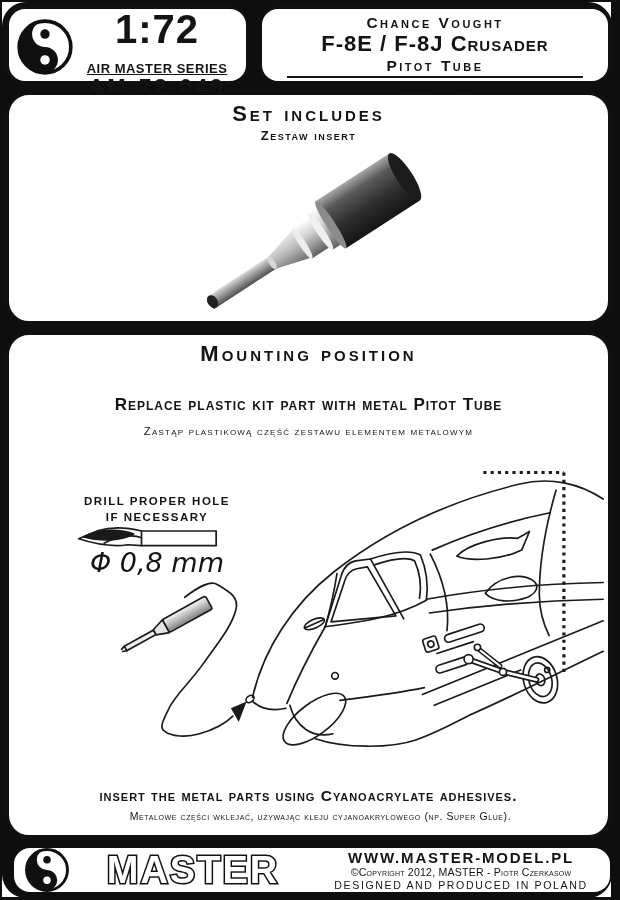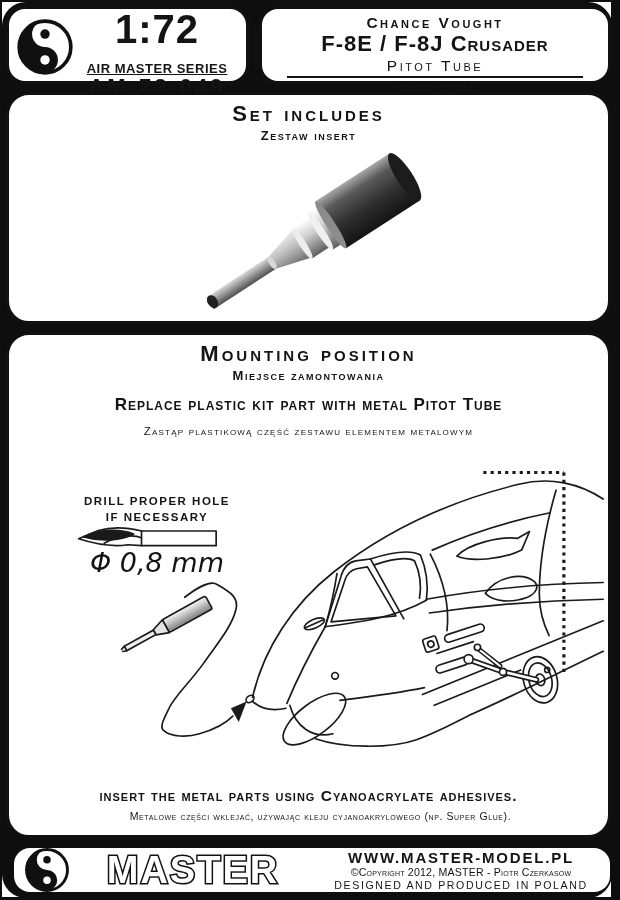--- a/index.html
+++ b/index.html
@@ -27,21 +27,21 @@
   #box-set{left:3px;top:89px;width:607px;height:234px;border-radius:24px;}
   #box-mount{left:3px;top:329px;width:607px;height:508px;border-radius:24px;}
   #footer-inner{left:12px;top:846px;width:596px;height:44px;border-radius:16px;border:none;}
   .sc{font-variant:small-caps;}
   .hl-col{flex:1;text-align:center;padding-right:6px;line-height:1;}
   .scale-txt{font-size:40px;font-weight:bold;letter-spacing:1px;line-height:38px;margin-top:1px;}
   .series-txt{font-size:13px;font-weight:bold;letter-spacing:.5px;margin-top:14px;text-decoration:underline;}
   .code-txt{font-size:22px;font-weight:bold;letter-spacing:3px;margin-top:1px;}
   .hr-brand{font-size:15.5px;font-weight:bold;letter-spacing:2.5px;line-height:19px;}
   .hr-model{font-size:22px;font-weight:bold;letter-spacing:1px;line-height:24px;}
-  .hr-prod{font-size:15.5px;font-weight:normal;letter-spacing:2.5px;line-height:19px;}
+  .hr-prod{font-size:15.5px;font-weight:bold;letter-spacing:2.5px;line-height:19px;}
   .hr-rule{width:296px;border-top:2.2px solid #141414;margin:1px auto 1px auto;}
   .hr-pl{font-size:11px;font-weight:normal;letter-spacing:1.5px;line-height:13px;}
   .sec-title{position:absolute;left:0;width:100%;font-size:22px;font-weight:bold;letter-spacing:3px;line-height:26px;}
   .sec-sub{position:absolute;left:0;width:100%;text-align:center;font-size:13px;font-weight:bold;letter-spacing:1.5px;line-height:15px;}
   .instr{position:absolute;left:0;width:100%;text-align:center;font-size:17px;font-weight:bold;letter-spacing:1px;}
   .instr-pl{position:absolute;left:0;width:100%;text-align:center;font-size:11.5px;letter-spacing:1.2px;}
   .drill-lab{position:absolute;left:58px;width:180px;text-align:center;font-size:11.5px;font-weight:bold;letter-spacing:1.5px;}
   .phi{position:absolute;left:58px;width:180px;text-align:center;font-style:italic;font-size:27px;font-family:"DejaVu Sans",sans-serif;}
   .adh-en{position:absolute;left:0;width:100%;text-align:center;font-size:15.5px;font-weight:bold;letter-spacing:1px;}
   .adh-pl{position:absolute;left:0;width:100%;text-align:center;font-size:10.5px;letter-spacing:.6px;padding-left:12px;}
@@ -214,21 +214,20 @@
         <g>
           <path d="M134,199.5 H210 V214.5 H134 Z"></path>
           <path d="M134,199.5 C120,196 104,195 90,199 L70,207.5 C84,212 104,216 120,213.5 L134,214.5"></path>
           <path d="M75,205.5 C90,197.5 112,197 126,202.5 C114,209.5 92,210.5 75,205.5 Z" fill="#1a1a1a"></path>
           <path d="M96,212 C110,204 126,203 134,206.5"></path>
         </g>
       </g>
     </svg>
 
     <div class="sec-title sc" style="top:6px">Mounting position</div>
-    <div class="sec-sub sc" style="top:33px">Miejsce zamontowania</div>
     <div class="instr sc" style="top:60px">Replace plastic kit part with metal Pitot Tube</div>
     <div class="instr-pl sc" style="top:90px">Zastąp plastikową część zestawu elementem metalowym</div>
     <div class="drill-lab" style="top:160px">DRILL PROPER HOLE</div>
     <div class="drill-lab" style="top:176px">IF NECESSARY</div>
     <div class="phi" style="top:212px">Φ 0,8 mm</div>
     <div class="adh-en sc" style="top:452px">insert the metal parts using Cyanoacrylate adhesives.</div>
     <div class="adh-pl sc" style="top:475px">Metalowe części wklejać, używając kleju cyjanoakrylowego (np. Super Glue).</div>
   </div>
 
   <div class="box" id="footer-inner"></div>

